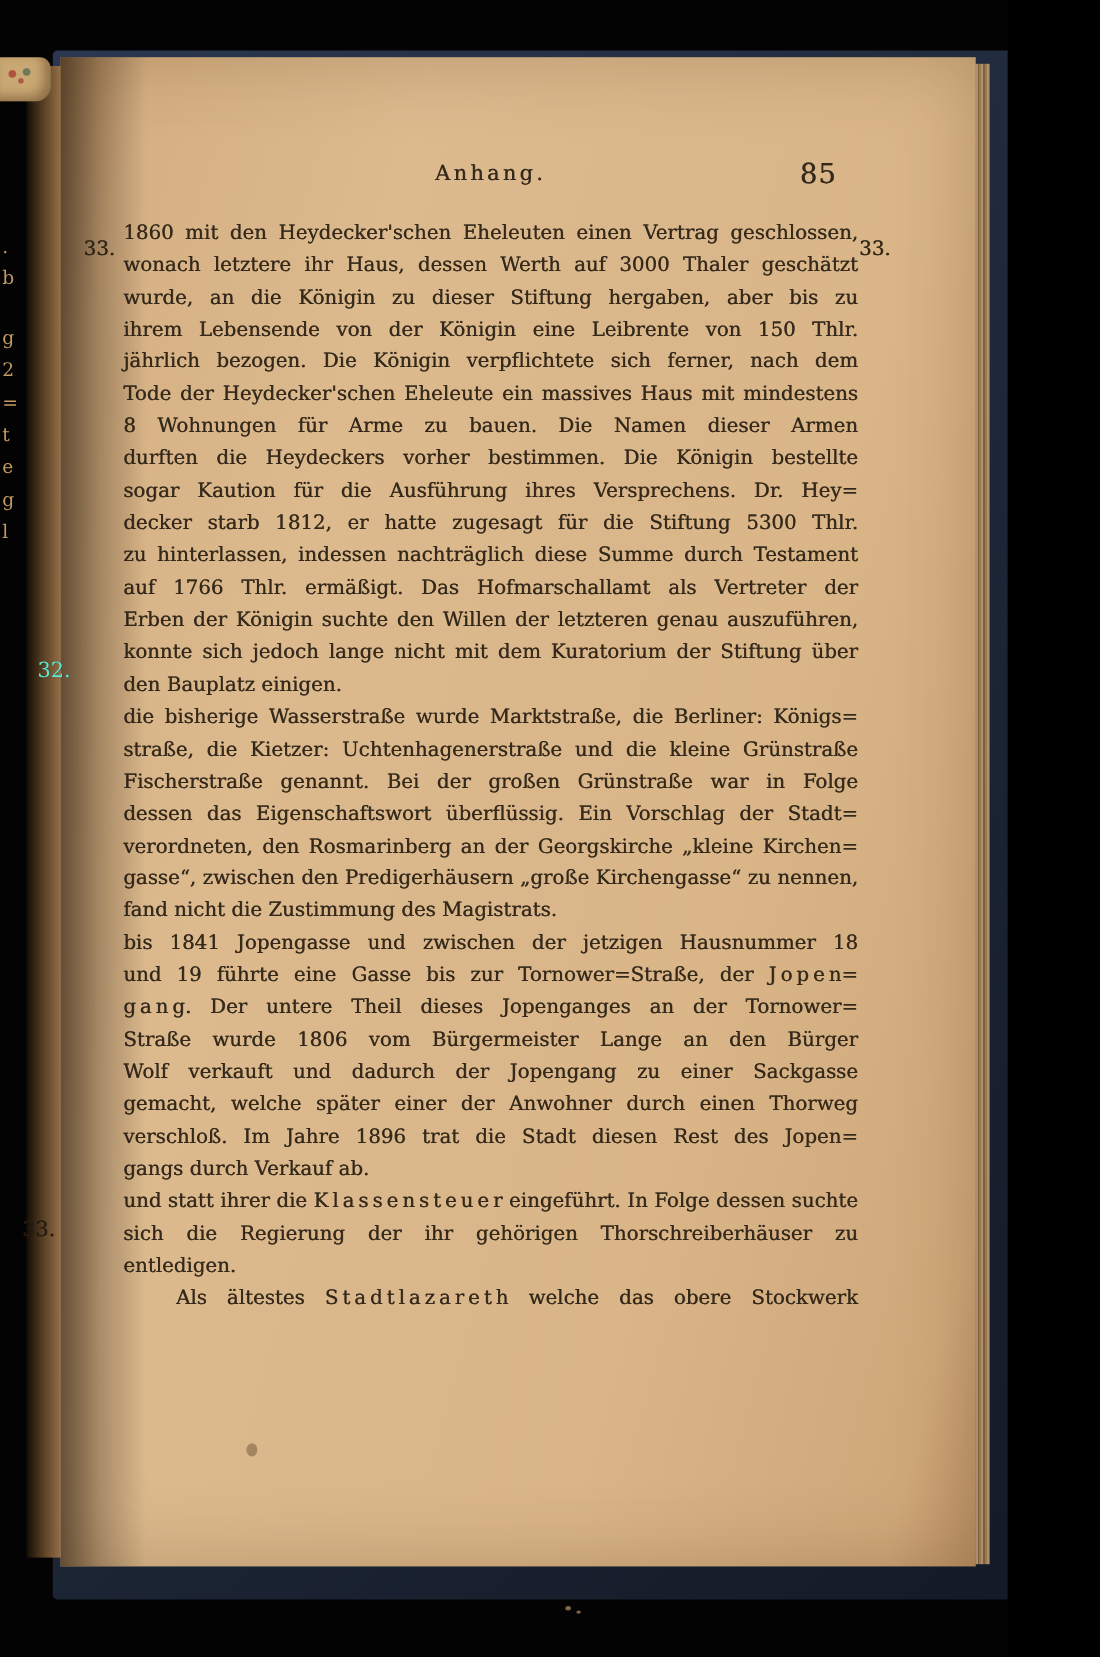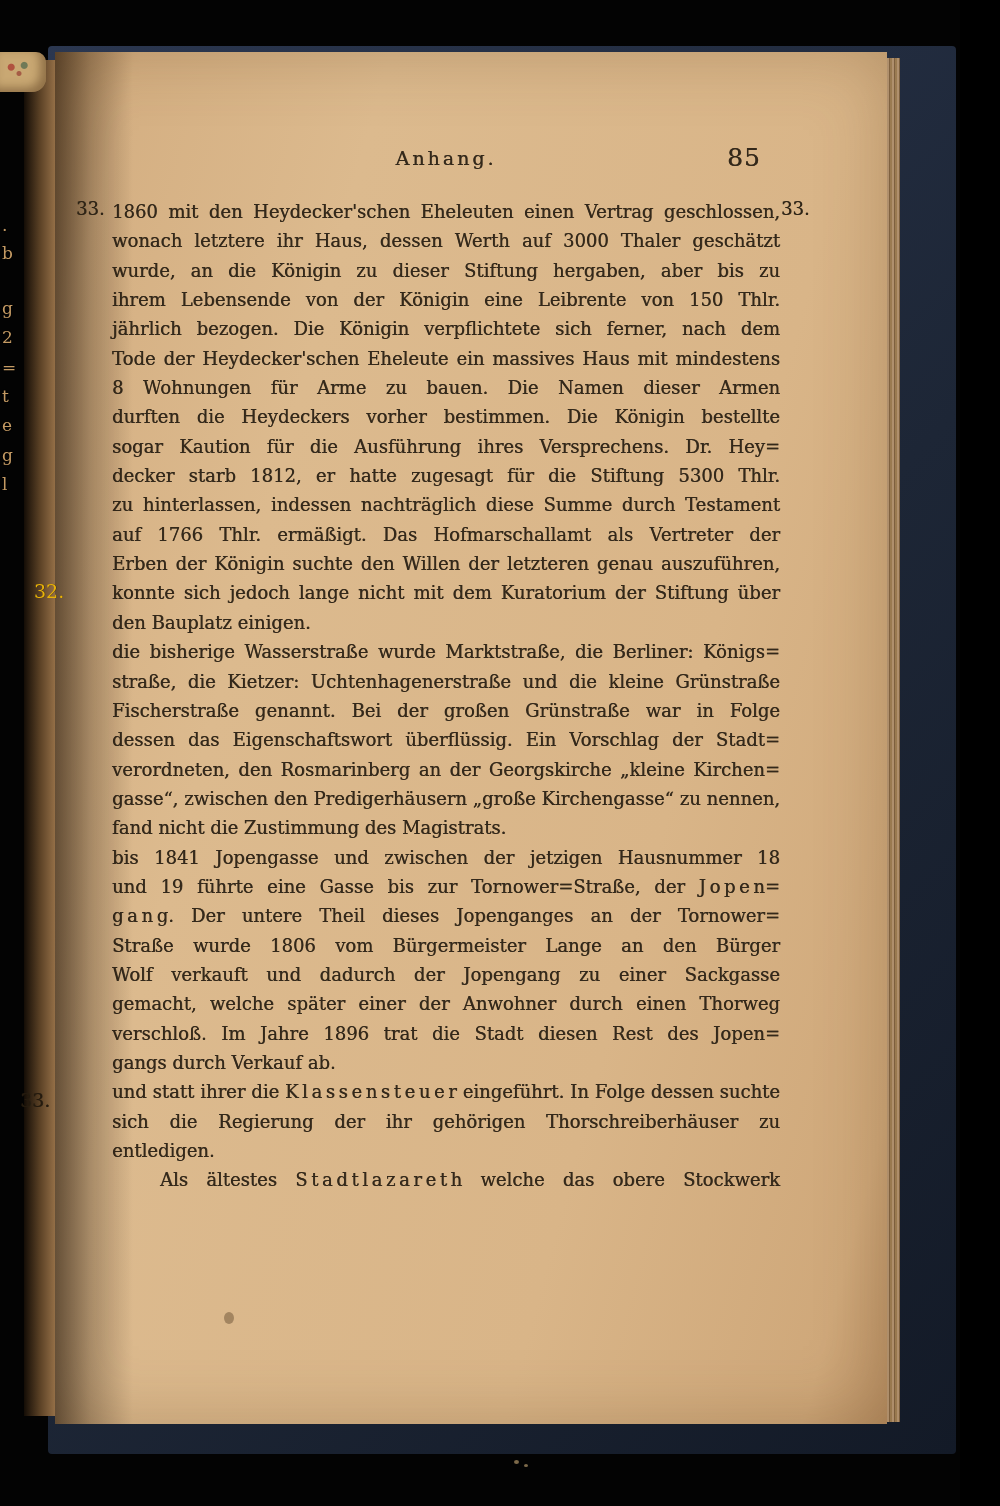--- a/index.html
+++ b/index.html
@@ -2,21 +2,20 @@
 <html><head>
 <meta charset="utf-8">
 <style>
   html,body{margin:0;padding:0;background:#000;}
   .screenshot{
     position:relative;
     width:916px;height:1506px;
     background:#030303;
     overflow:hidden;
     font-family:"DejaVu Serif","Liberation Serif",serif;
-    padding-left:44px;
   }
   
   .cover{
     position:absolute;left:48px;top:46px;width:908px;height:1408px;
     background:linear-gradient(135deg,#2b3750 0%,#1d2636 55%,#131a27 100%);
     border-radius:4px;
   }
   
   .page-edge-stack{
     position:absolute;left:882px;top:58px;width:18px;height:1364px;
@@ -75,24 +74,25 @@
     font-size:18px;line-height:29.35px;color:#33281a;
     text-shadow:0.4px 0 0 rgba(51,40,26,.8);
   }
   .line{text-align:justify;text-align-last:justify;}
   .line.lastline{text-align-last:left;}
   .line.indent{text-indent:48px;}
   
   .mn{
     position:absolute;font-size:18px;color:#2e2416;
     text-shadow:0.4px 0 0 rgba(46,36,22,.8);
+    margin-top:18px;
   }
   .mn-tl{left:76px;top:198px;}
   .mn-tr{left:781px;top:198px;}
-  .mn-ml{left:34px;top:580px;font-size:19px;color:#eab308;}
+  .mn-ml{left:34px;top:580px;font-size:19px;color:#5eead4;}
   .mn-bl{left:20px;top:1089px;font-size:19px;color:#241a0e;}
   
   .edge-glyph{
     position:absolute;left:2px;font-size:17px;color:#c49a63;
     text-shadow:0 0 1px rgba(0,0,0,.6);
   }
   
   .blot{position:absolute;border-radius:50%;background:rgba(70,50,25,.38);}
   .blot-1{left:224px;top:1312px;width:10px;height:12px;}
   .fleck{position:absolute;border-radius:50%;background:#7d6a4a;}

